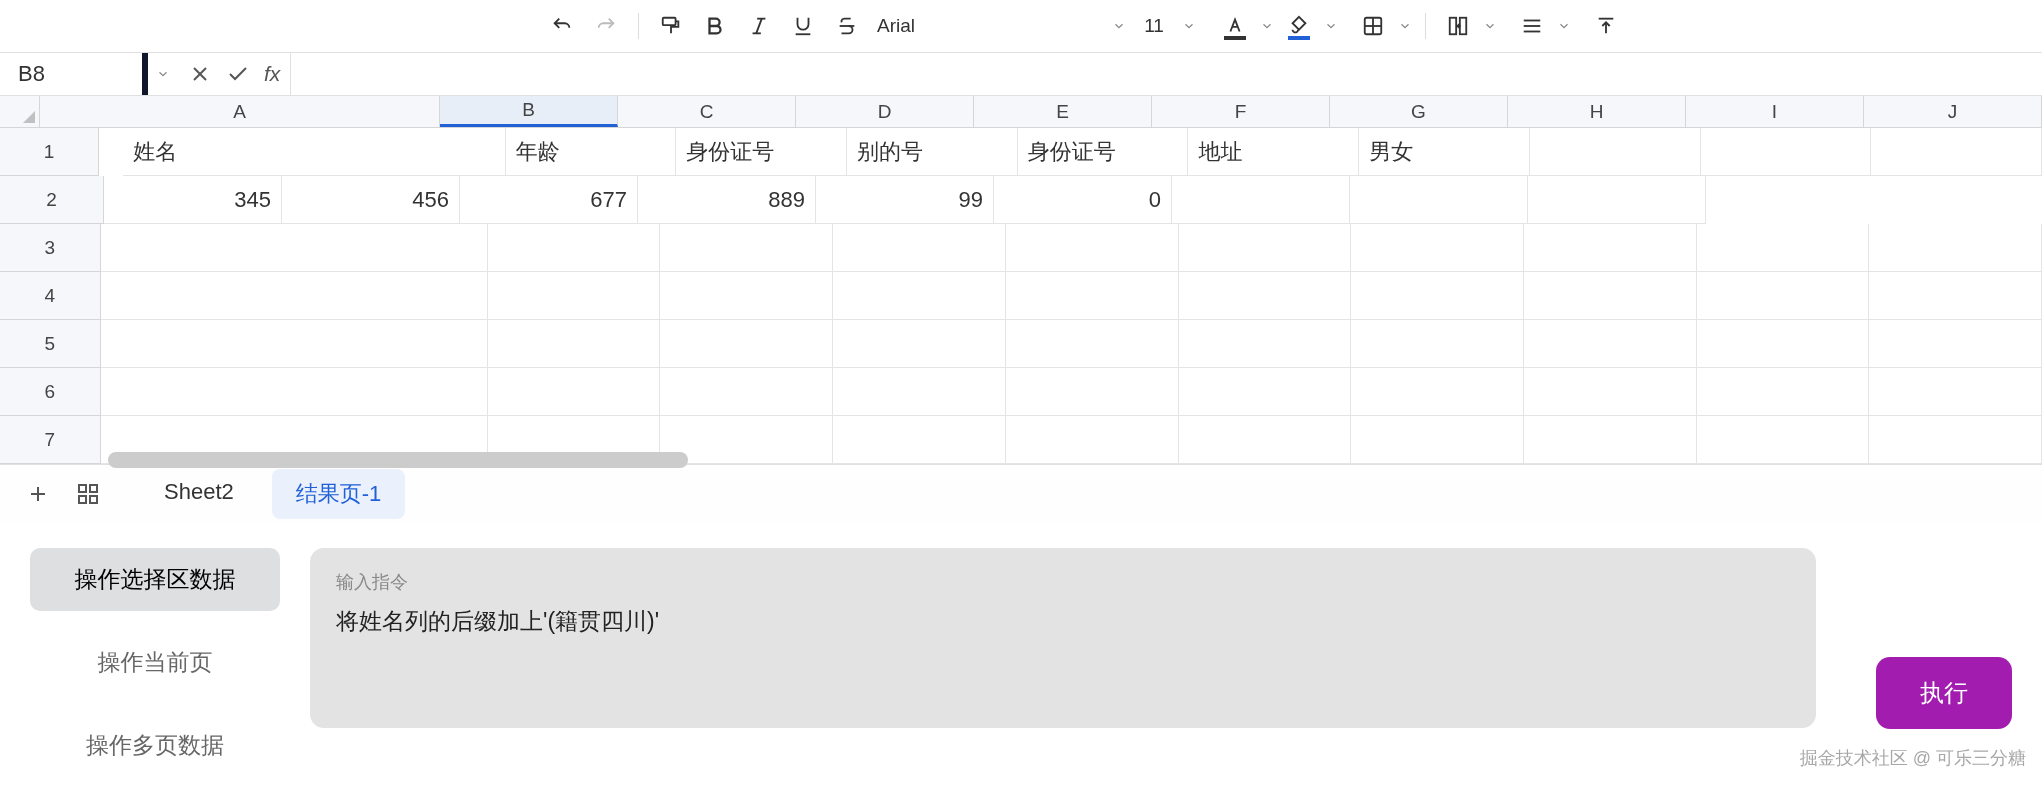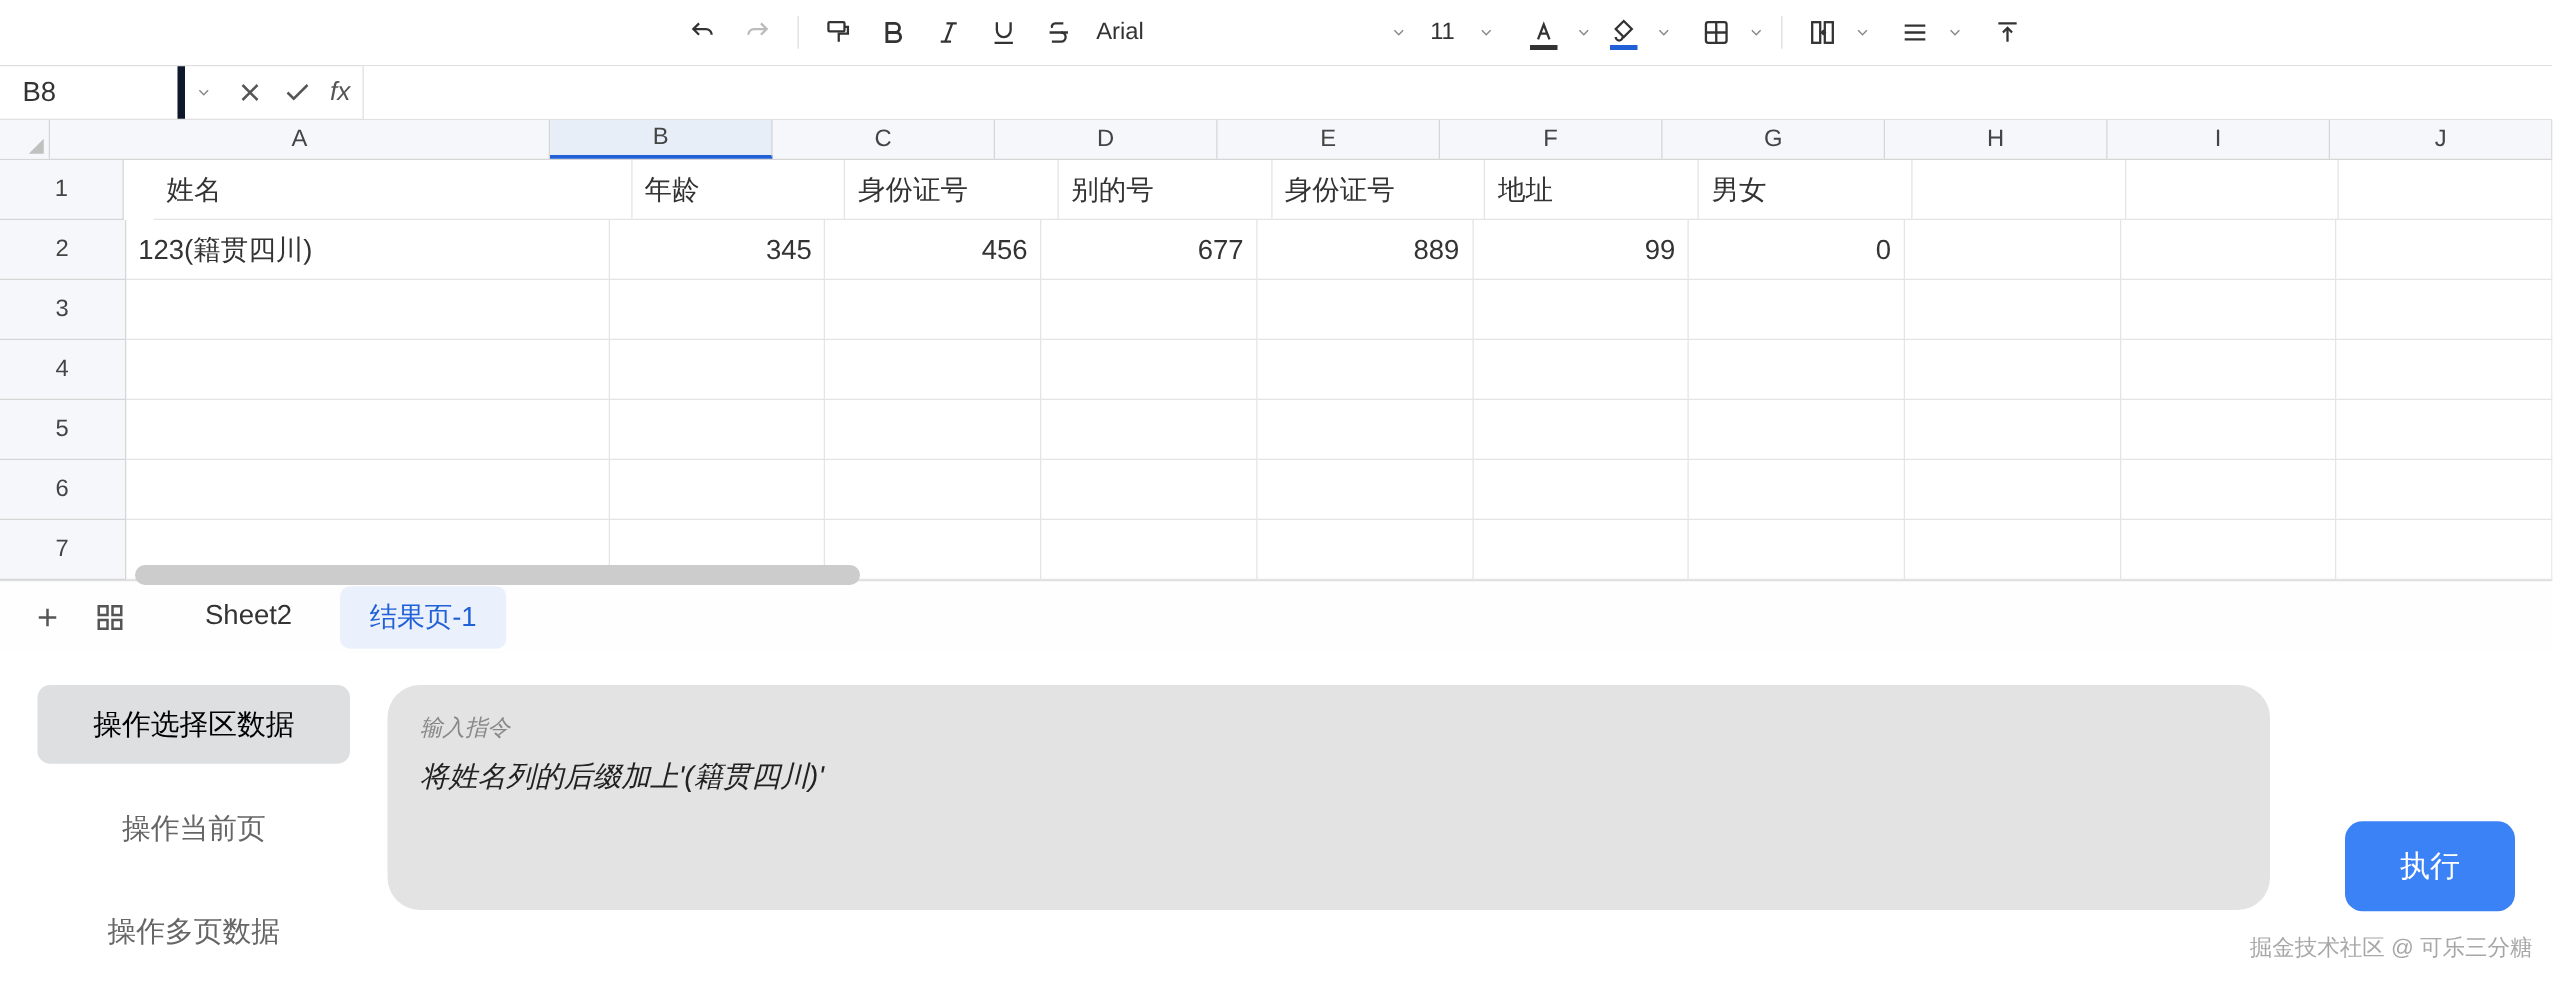--- a/index.html
+++ b/index.html
@@ -43,24 +43,24 @@
 .sheet-tabs { display: flex; align-items: center; height: 58px; border-top: 1px solid #e0e0e0; padding: 0 20px; gap: 14px; background: #fefefe; margin-top: 0; }
 .sheet-ctrl { width: 36px; height: 36px; display: flex; align-items: center; justify-content: center; color: #555; }
 .sheet-tab { padding: 10px 24px; font-size: 22px; color: #333; border-radius: 8px; cursor: pointer; }
 .sheet-tab.active { background: #eaf1fd; color: #2160d6; font-weight: 500; }
 
 
 .bottom-panel { display: flex; padding: 26px 30px; gap: 30px; align-items: flex-start; }
 .mode-btns { display: flex; flex-direction: column; gap: 20px; width: 250px; }
 .mode-btn { padding: 16px 20px; font-size: 23px; color: #666; text-align: center; border-radius: 10px; cursor: pointer; }
 .mode-btn.active { background: #dedfe1; color: #000000; font-weight: 500; }
-.command-box { flex: 1; background: #e3e3e3; border-radius: 26px; padding: 22px 26px; min-height: 180px; margin-right: 30px; font-style: italic; }
+.command-box { flex: 1; background: #e3e3e3; border-radius: 14px; padding: 22px 26px; min-height: 180px; margin-right: 30px; }
 .cmd-label { font-size: 18px; color: #888; margin-bottom: 12px; }
 .cmd-text { font-size: 23px; color: #222; }
-.exec-btn { background: #3b82f6; color: #fff; font-size: 24px; padding: 20px 44px; border-radius: 14px; cursor: pointer; border: none; align-self: center; margin-top: 60px; }
+.exec-btn { background: #a21caf; color: #fff; font-size: 24px; padding: 20px 44px; border-radius: 14px; cursor: pointer; border: none; align-self: center; margin-top: 60px; }
 
 .watermark { position: absolute; right: 16px; bottom: 34px; font-size: 18px; color: rgba(120,120,120,0.65); }
 
 .chev { width: 14px; height: 14px; }
 </style>
 </head>
 <body>
 
 <div class="toolbar">
   <div class="tool-btn">
@@ -247,21 +247,20 @@
         <div class="cell" style="width: 178px;">别的号</div>
         <div class="cell" style="width: 178px;">身份证号</div>
         <div class="cell" style="width: 178px;">地址</div>
         <div class="cell" style="width: 178px;">男女</div>
         <div class="cell" style="width: 178px;"></div>
         <div class="cell" style="width: 178px;"></div>
         <div class="cell" style="width: 178px;"></div>
       </div>
       <div class="row">
         <div class="row-h">2</div>
-        <div class="cell" style="width: 400px;">123(籍贯四川)</div>
         <div class="cell num" style="width: 178px;">345</div>
         <div class="cell num" style="width: 178px;">456</div>
         <div class="cell num" style="width: 178px;">677</div>
         <div class="cell num" style="width: 178px;">889</div>
         <div class="cell num" style="width: 178px;">99</div>
         <div class="cell num" style="width: 178px;">0</div>
         <div class="cell num" style="width: 178px;"></div>
         <div class="cell num" style="width: 178px;"></div>
         <div class="cell num" style="width: 178px;"></div>
       </div>

